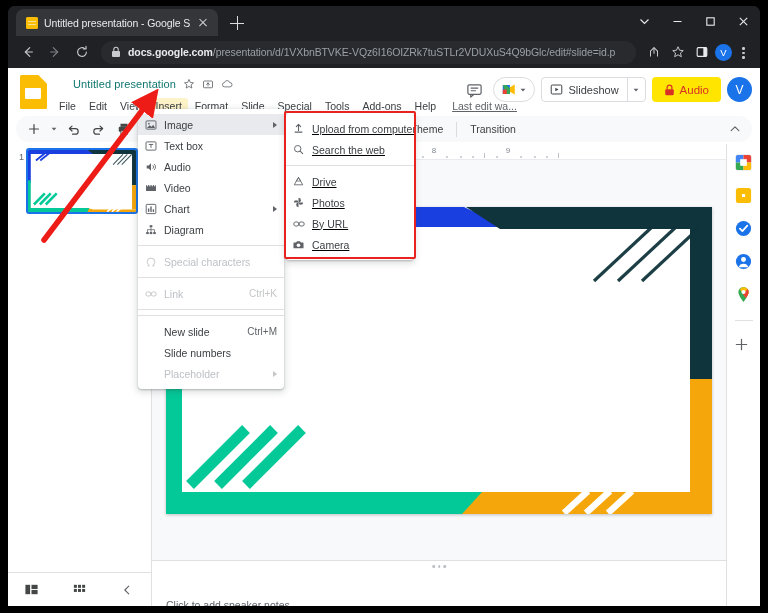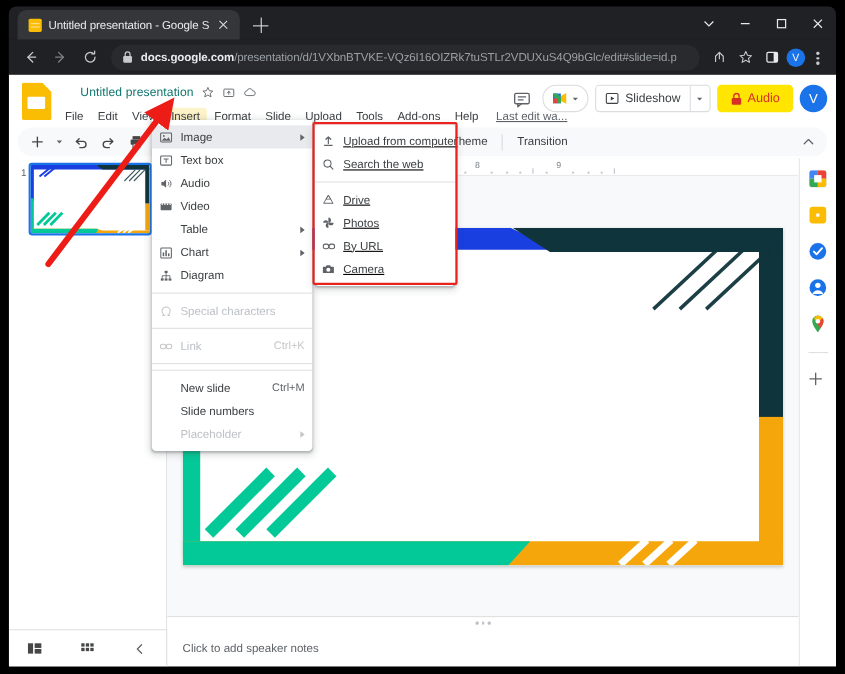--- a/index.html
+++ b/index.html
@@ -227,21 +227,21 @@
   .notes {
     position: absolute; left: 0; right: 0; bottom: 0; height: 46px;
     background: #fff; border-top: 1px solid #e0e0e0;
   }
   .notes-grip {
     position: absolute; left: 50%; top: 4px; transform: translateX(-50%);
     display: flex; gap: 3px;
   }
   .notes-grip i { width: 2.5px; height: 2.5px; background: #bdc1c6; border-radius: 50%; }
   .notes-text {
-    position: absolute; left: 14px; top: 23px; font-size: 10.5px; color: #5f6368;
+    position: absolute; left: 14px; top: 38px; font-size: 10.5px; color: #5f6368;
   }
 
   
   .bottombar {
     position: absolute; left: 0; bottom: 0; width: 144px; height: 34px;
     border-top: 1px solid #e0e0e0; border-right: 1px solid #e0e0e0;
     background: #fff; display: flex; align-items: center; justify-content: space-around;
   }
   .bb { width: 26px; height: 26px; display: flex; align-items: center;
         justify-content: center; color: #444746; cursor: pointer; }
@@ -422,21 +422,21 @@
                 </svg>
             </span>
           </div>
           <div class="menubar">
             <span class="menu-item">File</span>
             <span class="menu-item">Edit</span>
             <span class="menu-item">View</span>
             <span class="menu-item active">Insert</span>
             <span class="menu-item">Format</span>
             <span class="menu-item">Slide</span>
-            <span class="menu-item">Upload</span>
+            <span class="menu-item">Special</span>
             <span class="menu-item">Tools</span>
             <span class="menu-item">Add-ons</span>
             <span class="menu-item">Help</span>
             <span class="lastedit">Last edit wa...</span>
           </div>
         </div>
 
         <div class="header-right">
           <div class="hdr-btn">
             <svg width="17" height="17" viewBox="0 0 18 18">
@@ -779,25 +779,20 @@
               <rect x="1.2" y="3.4" width="11.6" height="7.2" rx="0.8" fill="#5f6368"></rect>
               <rect x="2.2" y="3.4" width="1.4" height="1.6" fill="#fff"></rect>
               <rect x="5" y="3.4" width="1.4" height="1.6" fill="#fff"></rect>
               <rect x="7.8" y="3.4" width="1.4" height="1.6" fill="#fff"></rect>
               <rect x="10.6" y="3.4" width="1.4" height="1.6" fill="#fff"></rect>
             </svg>
         </span>
         <span class="mi-label">Video</span>
       </div>
       <div class="mi">
-        <span class="mi-icon"></span>
-        <span class="mi-label">Table</span>
-        <span class="mi-arrow"></span>
-      </div>
-      <div class="mi">
         <span class="mi-icon">
           <svg width="12" height="12" viewBox="0 0 14 14">
               <rect x="1.4" y="1.6" width="11.2" height="10.8" rx="1" stroke="#5f6368" stroke-width="1.1" fill="none"></rect>
               <rect x="3.4" y="6.4" width="1.6" height="4" fill="#5f6368"></rect>
               <rect x="6.2" y="4" width="1.6" height="6.4" fill="#5f6368"></rect>
               <rect x="9" y="7.4" width="1.6" height="3" fill="#5f6368"></rect>
             </svg>
         </span>
         <span class="mi-label">Chart</span>
         <span class="mi-arrow"></span>

